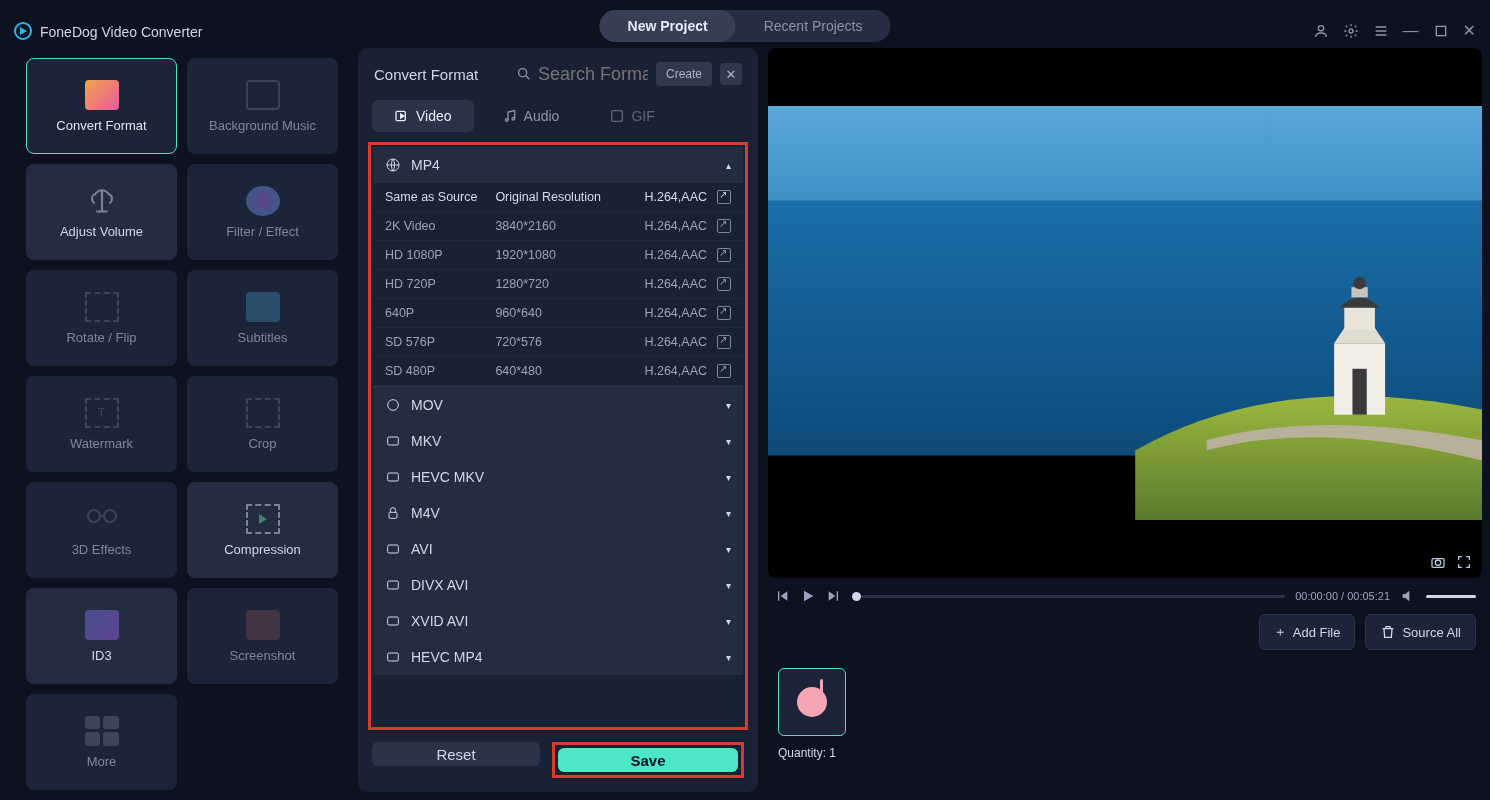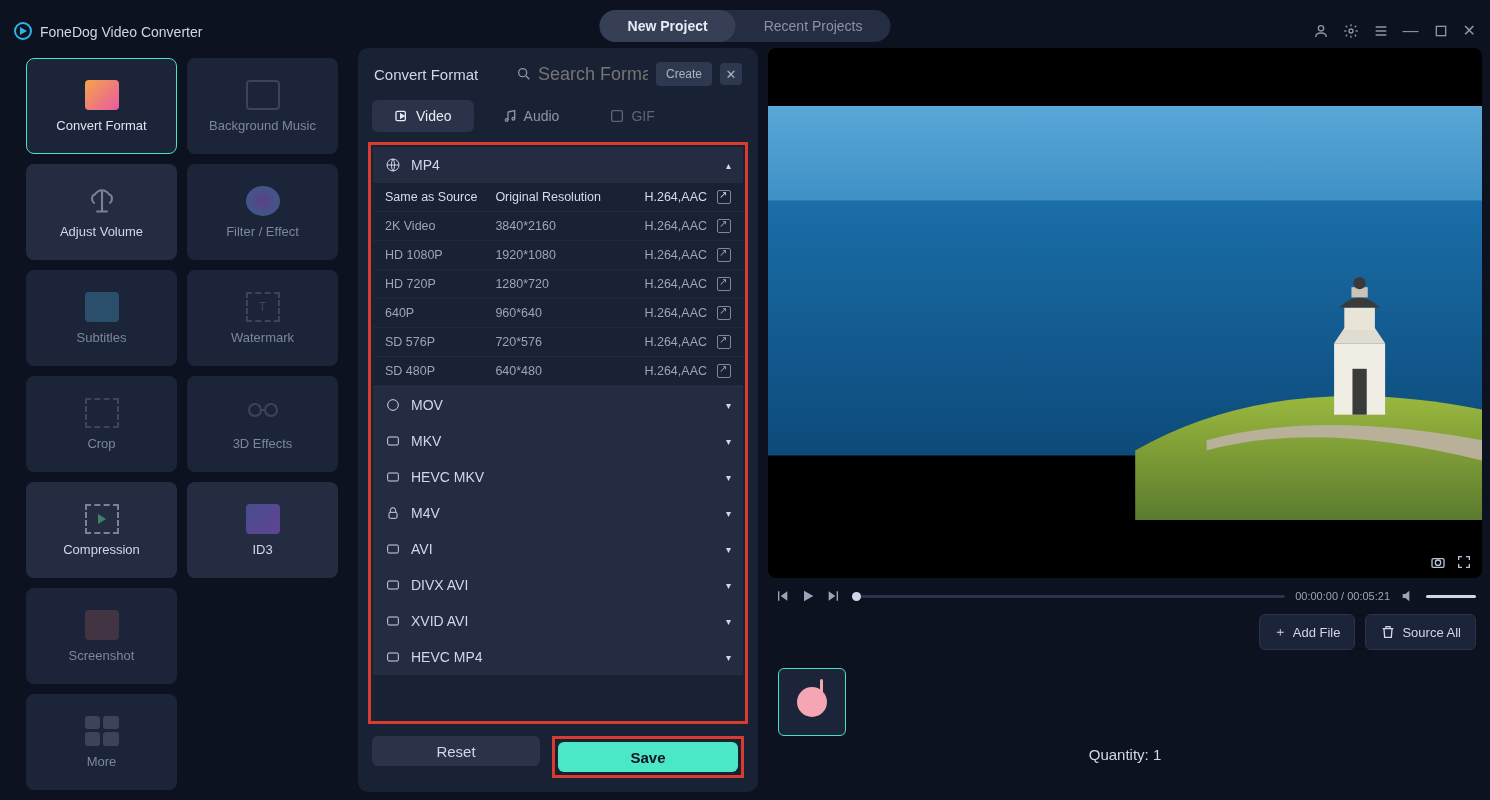--- a/index.html
+++ b/index.html
@@ -48,21 +48,21 @@
 .fmt-head { display: flex; align-items: center; gap: 10px; padding: 10px 12px; background: #232c41; cursor: pointer; color: #cfd8ea; font-size: 14px; }
 .fmt-head .carr { margin-left: auto; font-size: 10px; }
 .fmt-rows { }
 .fmt-row { display: grid; grid-template-columns: 1.2fr 1.4fr .9fr 24px; align-items: center; padding: 7px 12px; font-size: 12.5px; color: #9aa4ba; border-bottom: 1px solid #202a3d; cursor: pointer; }
 .fmt-row.head-row { color: #d4dbec; font-weight: 500; }
 .fmt-row span:nth-child(3) { text-align: right; }
 .edit-ic { width: 14px; height: 14px; border: 1px solid #7c879e; border-radius: 2px; position: relative; justify-self: end; }
 .edit-ic::after { content: "↗"; position: absolute; font-size: 10px; left: 1px; top: -2px; }
 
 .center-foot { display: flex; gap: 12px; padding: 12px 4px 0; }
-.center-foot button { flex: 1; height: 30px; border: none; border-radius: 6px; font-size: 15px; cursor: pointer; }
+.center-foot button { flex: 1; height: 24px; border: none; border-radius: 6px; font-size: 15px; cursor: pointer; }
 .btn-reset { background: #2a3349; color: #cfd8ea; }
 .save-wrap { border: 3px solid #d93b2f; padding: 3px; }
 .btn-save { background: #4ce7c6; color: #0d1220; font-weight: 600; width: 180px; height: 34px; border: none; border-radius: 4px; }
 
 
 .right { flex: 1; display: flex; flex-direction: column; }
 .preview { flex: 0 0 530px; background: #000; border-radius: 8px; position: relative; overflow: hidden; display: flex; align-items: center; justify-content: center; }
 .preview svg.scene { width: 100%; height: 78%; }
 .preview-icons { position: absolute; right: 10px; bottom: 8px; display: flex; gap: 10px; color: #b8c5d9; }
 
@@ -72,21 +72,21 @@
 .pb-dot { position: absolute; left: 0; top: -3px; width: 9px; height: 9px; background: #cfd8ea; border-radius: 50%; }
 .vol-track { width: 50px; height: 3px; background: #cfd8ea; border-radius: 2px; }
 
 .file-actions { display: flex; justify-content: flex-end; gap: 10px; padding: 0 6px 10px; }
 .btn-out { background: #1b2438; border: 1px solid #2a3349; color: #cfd8ea; font-size: 13px; padding: 8px 14px; border-radius: 6px; cursor: pointer; display: flex; align-items: center; gap: 6px; }
 
 .queue { padding: 8px 10px; }
 .queue-item { width: 68px; height: 68px; border: 1px solid #47e3c3; border-radius: 6px; display: flex; align-items: center; justify-content: center; background: #1b2438; }
 .music-note { width: 30px; height: 30px; background: #f4a6b4; border-radius: 50%; position: relative; }
 .music-note::before { content: ""; position: absolute; right: 4px; top: -8px; width: 3px; height: 16px; background: #f4a6b4; border-radius: 2px; }
-.qty { color: #cfd8ea; font-size: 15px; margin-top: 10px; text-align: center; }
+.qty { color: #cfd8ea; font-size: 12px; margin-top: 10px; }
 
 .ci { width: 16px; height: 16px; }
 </style>
 </head>
 <body>
 
 <div class="titlebar">
   <span class="logo"></span>
   <span class="app-title">FoneDog Video Converter</span>
   <div class="top-tabs">
@@ -127,20 +127,24 @@
       </div>
       <div class="tool highlight">
         <span class="tool-icon"><svg viewBox="0 0 24 24" fill="none" stroke="#cfd8ea" stroke-width="1.5">
               <path d="M12 3c-3 0-5 3-5 3s-2 0-2 3 2 3 2 3M12 3c3 0 5 3 5 3s2 0 2 3-2 3-2 3M12 3v15M8 18h8"></path>
             </svg></span>
         <span style="color:#cfd8ea;">Adjust Volume</span>
       </div>
       <div class="tool">
         <span class="tool-icon" style="background:radial-gradient(#a05bd8,#4ba0d8);border-radius:50%;"></span>
         <span>Filter / Effect</span>
+      </div>
+      <div class="tool">
+        <span class="tool-icon" style="border:2px dashed #5c6478;"></span>
+        <span>Rotate / Flip</span>
       </div>
       <div class="tool">
         <span class="tool-icon" style="background:#3b7a9e;border-radius:4px;"></span>
         <span>Subtitles</span>
       </div>
       <div class="tool">
         <span class="tool-icon" style="border:2px dashed #5c6478;display:flex;align-items:center;justify-content:center;color:#5c6478;font-size:12px;">T</span>
         <span>Watermark</span>
       </div>
       <div class="tool">

